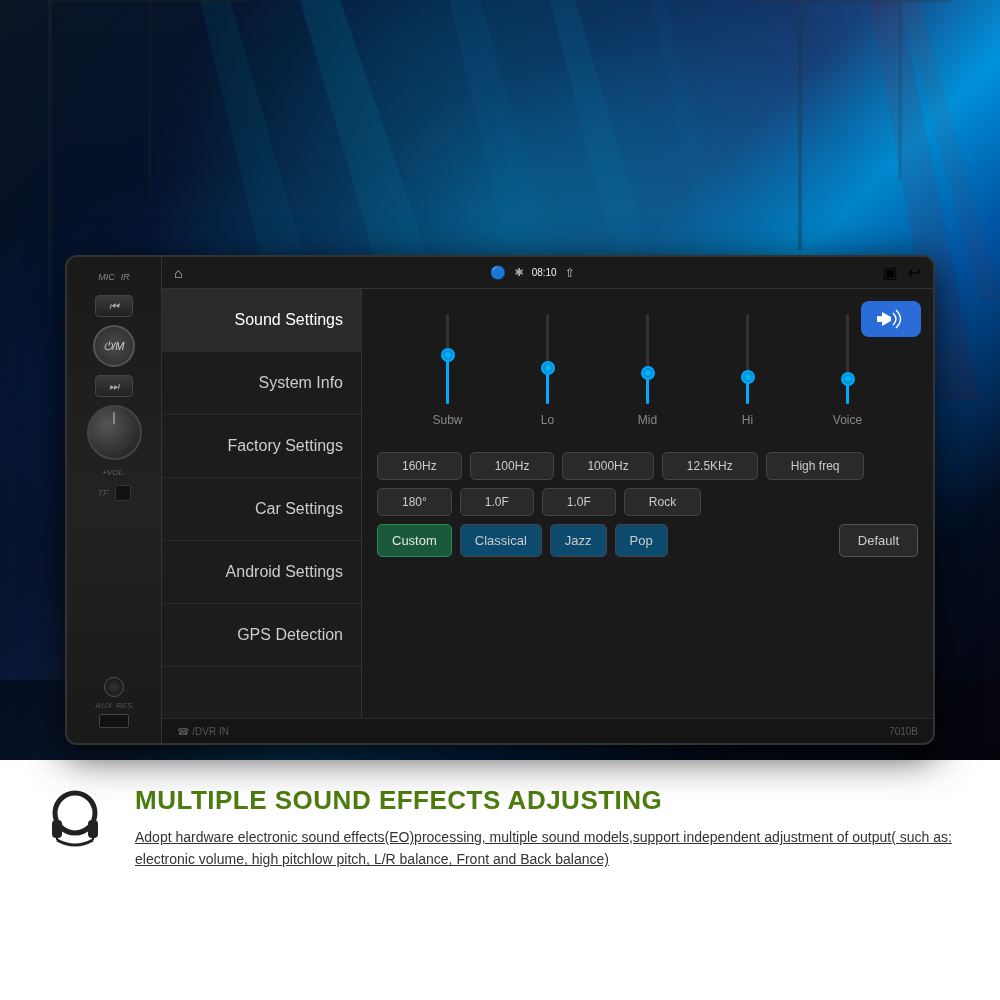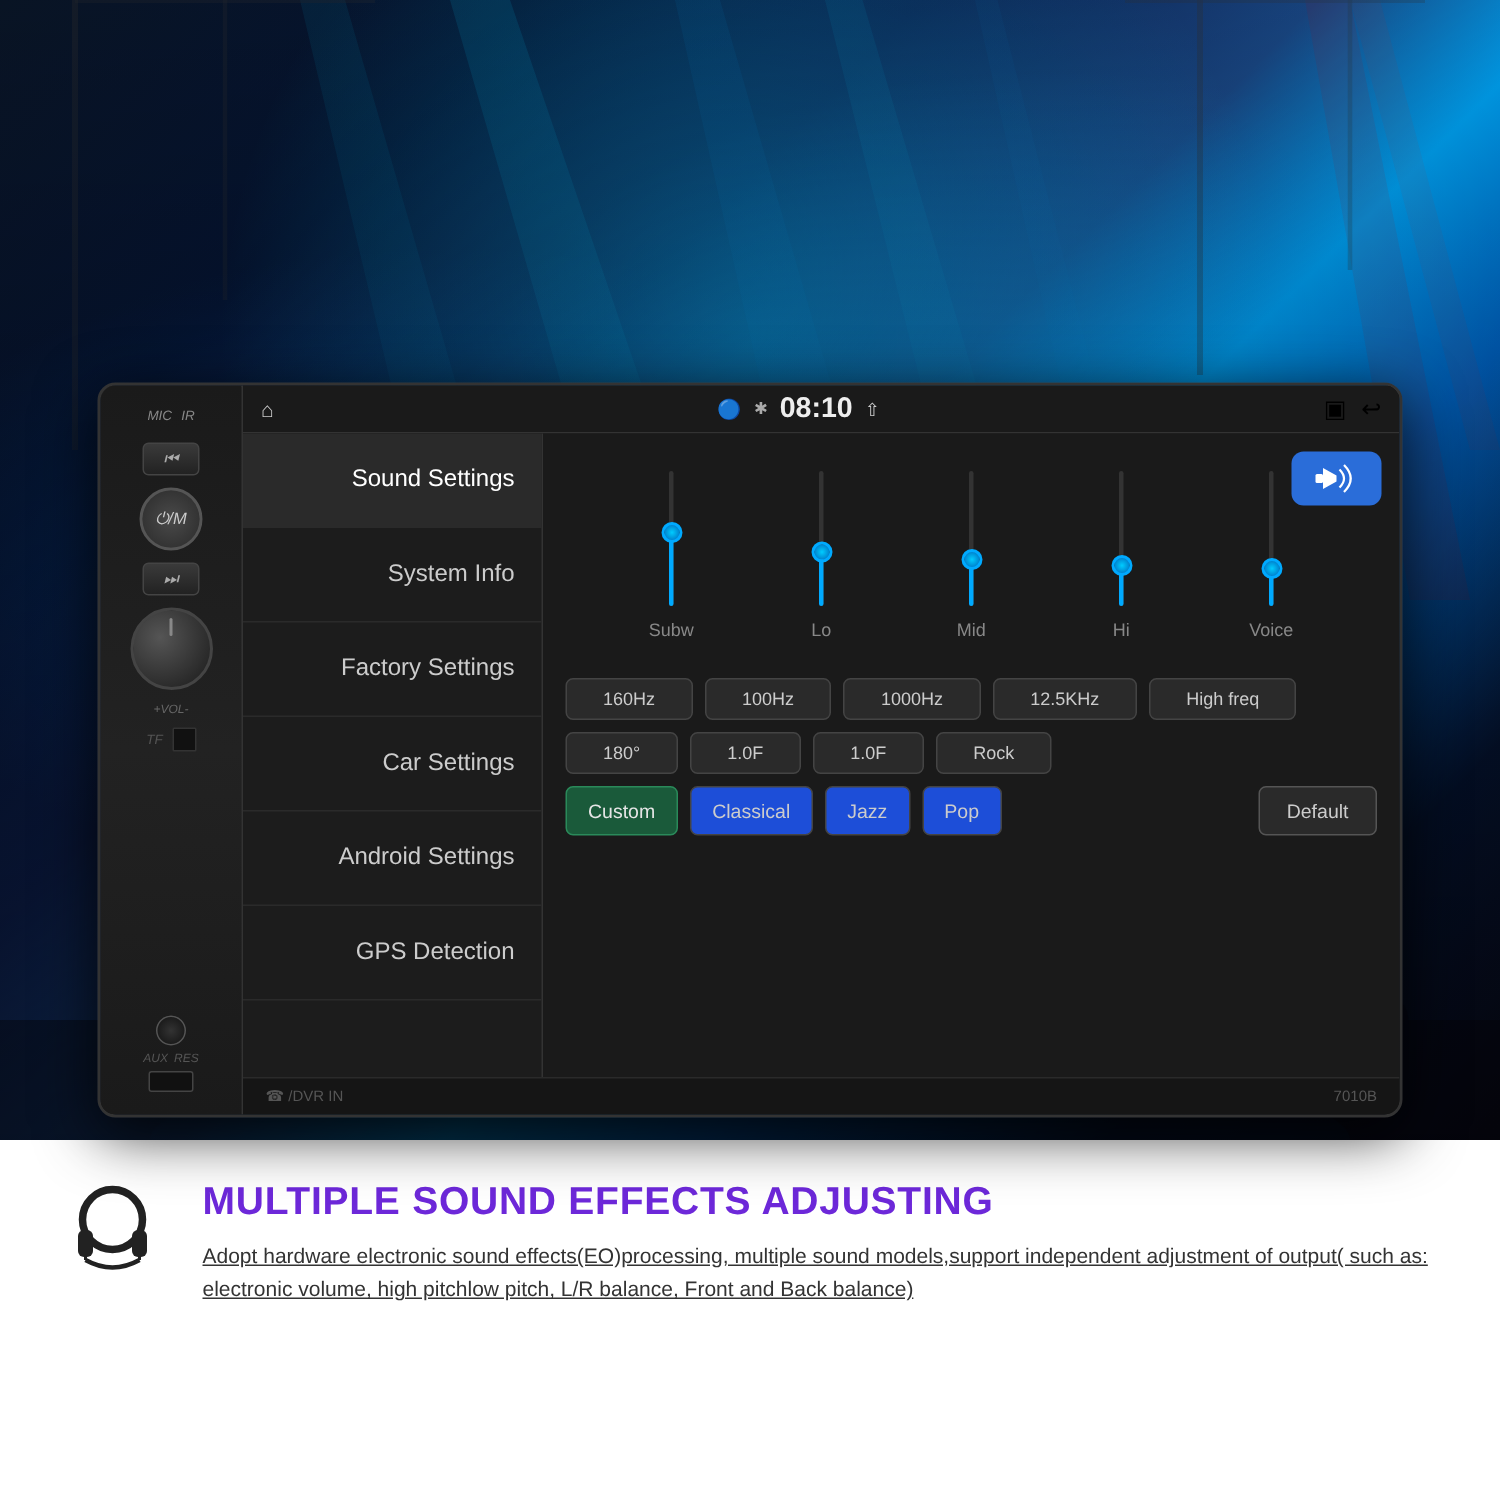--- a/index.html
+++ b/index.html
@@ -349,21 +349,21 @@
 
     
     .preset-row {
       display: flex;
       gap: 8px;
       margin-top: 8px;
       align-items: center;
     }
 
     .preset-btn {
-      background: #1d4ed8;
+      background: #0c4a6e;
       border: 1px solid #444;
       border-radius: 5px;
       color: #ccc;
       font-size: 13px;
       padding: 8px 14px;
       cursor: pointer;
     }
 
     .preset-btn.active {
       background: #1a5a3a;
@@ -430,21 +430,21 @@
       flex-shrink: 0;
     }
 
     .text-content {
       flex: 1;
     }
 
     .headline {
       font-size: 26px;
       font-weight: 900;
-      color: #6d28d9;
+      color: #4d7c0f;
       letter-spacing: 0.5px;
       margin-bottom: 10px;
       text-transform: uppercase;
     }
 
     .description {
       font-size: 14px;
       color: #333;
       line-height: 1.6;
       text-decoration: underline;
@@ -534,21 +534,21 @@
 
     <div class="screen">
 
       <div class="status-bar">
         <div class="status-left">
           <span class="home-icon">⌂</span>
         </div>
         <div class="status-center">
           <span style="font-size:13px;">🔵</span>
           <span style="font-size:11px;color:#aaa;">✱</span>
-          <span style="font-size:19px;font-weight:bold;color:#eee;">08:10</span>
+          <span style="font-size:10px;font-weight:normal;color:#eee;">08:10</span>
           <span>⇧</span>
         </div>
         <div class="status-right">
           <span>▣</span>
           <span>↩</span>
         </div>
       </div>
 
       <div class="main-content">
 

